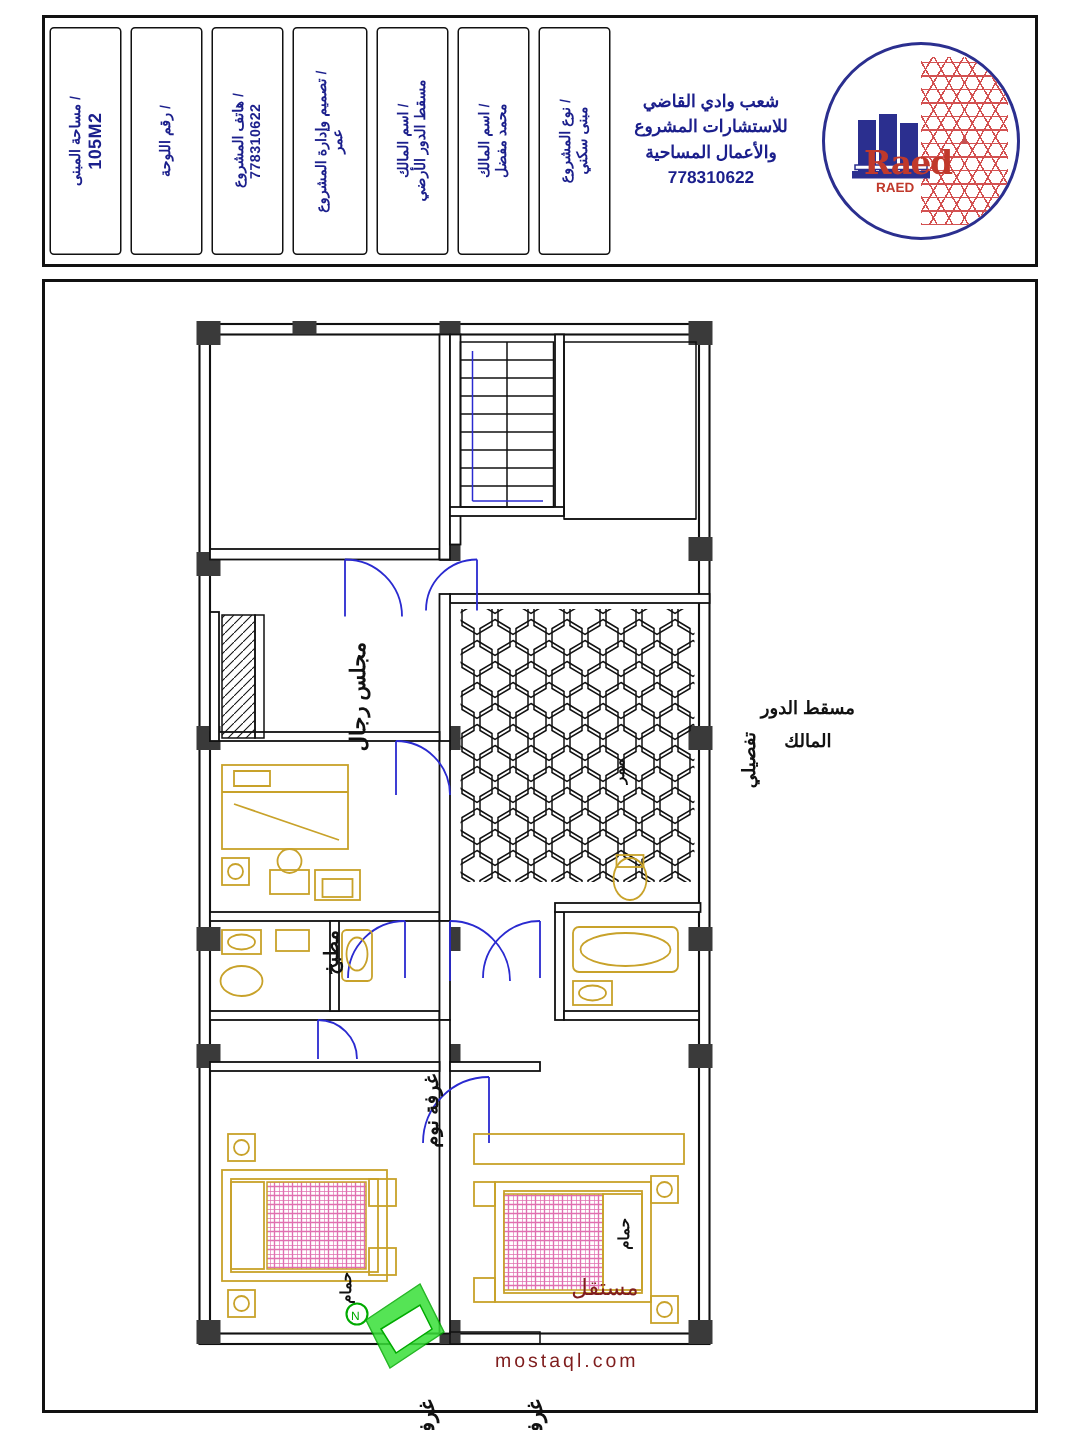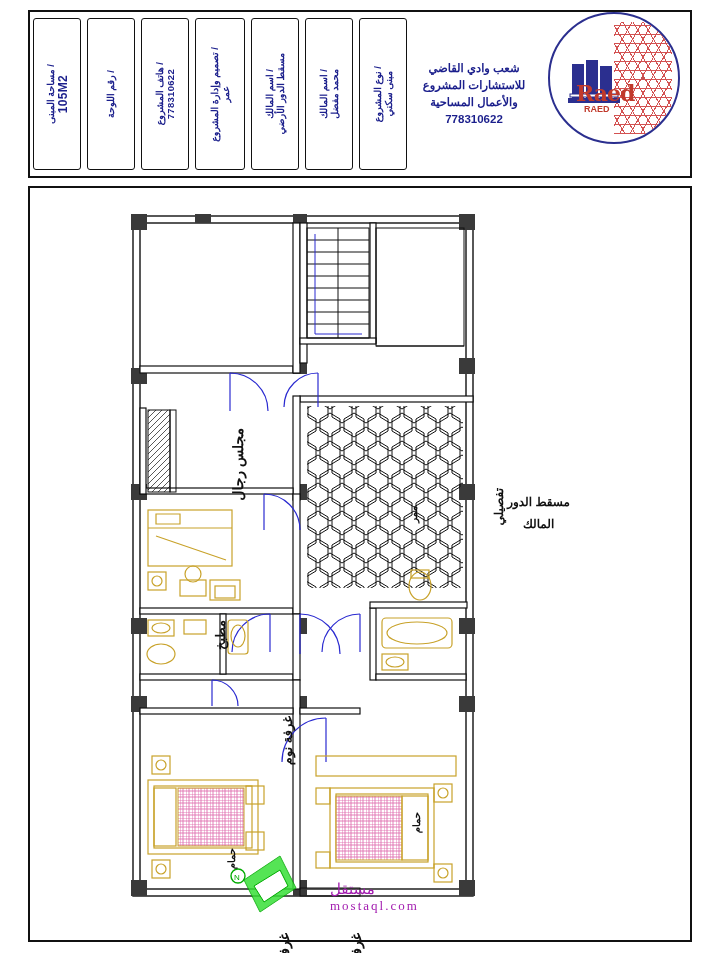--- a/index.html
+++ b/index.html
@@ -6,21 +6,21 @@
   body{width:720px;height:953px;font-family:"Liberation Sans",sans-serif;overflow:hidden;}
   .sheet{position:absolute;left:0;top:0;width:720px;height:953px;background:#fff;}
 
   
   .titleblock{
     position:absolute;left:28px;top:10px;width:664px;height:168px;
     border:2px solid #111;background:#fff;box-sizing:border-box;
     display:flex;flex-direction:row-reverse;align-items:stretch;
   }
   .logo-cell{
-    width:152px;display:flex;align-items:flex-start;justify-content:center;position:relative;
+    width:152px;display:flex;align-items:center;justify-content:center;position:relative;
   }
   .logo-circle{
     width:128px;height:128px;border-radius:50%;border:2px solid #2b2f8f;
     position:relative;overflow:hidden;background:#fff;
   }
   .logo-hex{
     position:absolute;right:6px;top:8px;width:58px;height:112px;
     background:
       radial-gradient(circle at 50% 50%, #b33 0 2px, transparent 2px),
       repeating-linear-gradient(60deg,#c33 0 1px,transparent 1px 9px),
@@ -62,28 +62,28 @@
   .tb-col.wide{flex:1.05;}
 
   
   .drawframe{
     position:absolute;left:28px;top:186px;width:664px;height:756px;
     border:2px solid #111;background:#fff;box-sizing:border-box;
   }
   .plan{position:absolute;left:0;top:0;width:664px;height:756px;}
 
   .note-right{
-    position:absolute;right:120px;top:304px;text-align:center;color:#111;font-size:12px;
+    position:absolute;right:120px;top:274px;text-align:center;color:#111;font-size:12px;
     line-height:1.8;font-weight:bold;
   }
   .watermark{
-    position:absolute;left:300px;bottom:26px;text-align:left;color:#a21caf;font-family:Liberation Serif, serif;
+    position:absolute;left:300px;bottom:26px;text-align:right;color:#7f1d1d;
   }
   .watermark .wm1{font-size:15px;letter-spacing:1px;}
-  .watermark .wm2{font-size:13px;letter-spacing:2px;}
+  .watermark .wm2{font-size:13px;letter-spacing:2px;margin-top:32px;}
 
   .roomlabel{
     position:absolute;color:#111;font-weight:bold;white-space:nowrap;
   }
   .rl-v{writing-mode:vertical-rl;transform:rotate(180deg);}
 </style>
 </head>
 <body>
 
 <div class="sheet">

